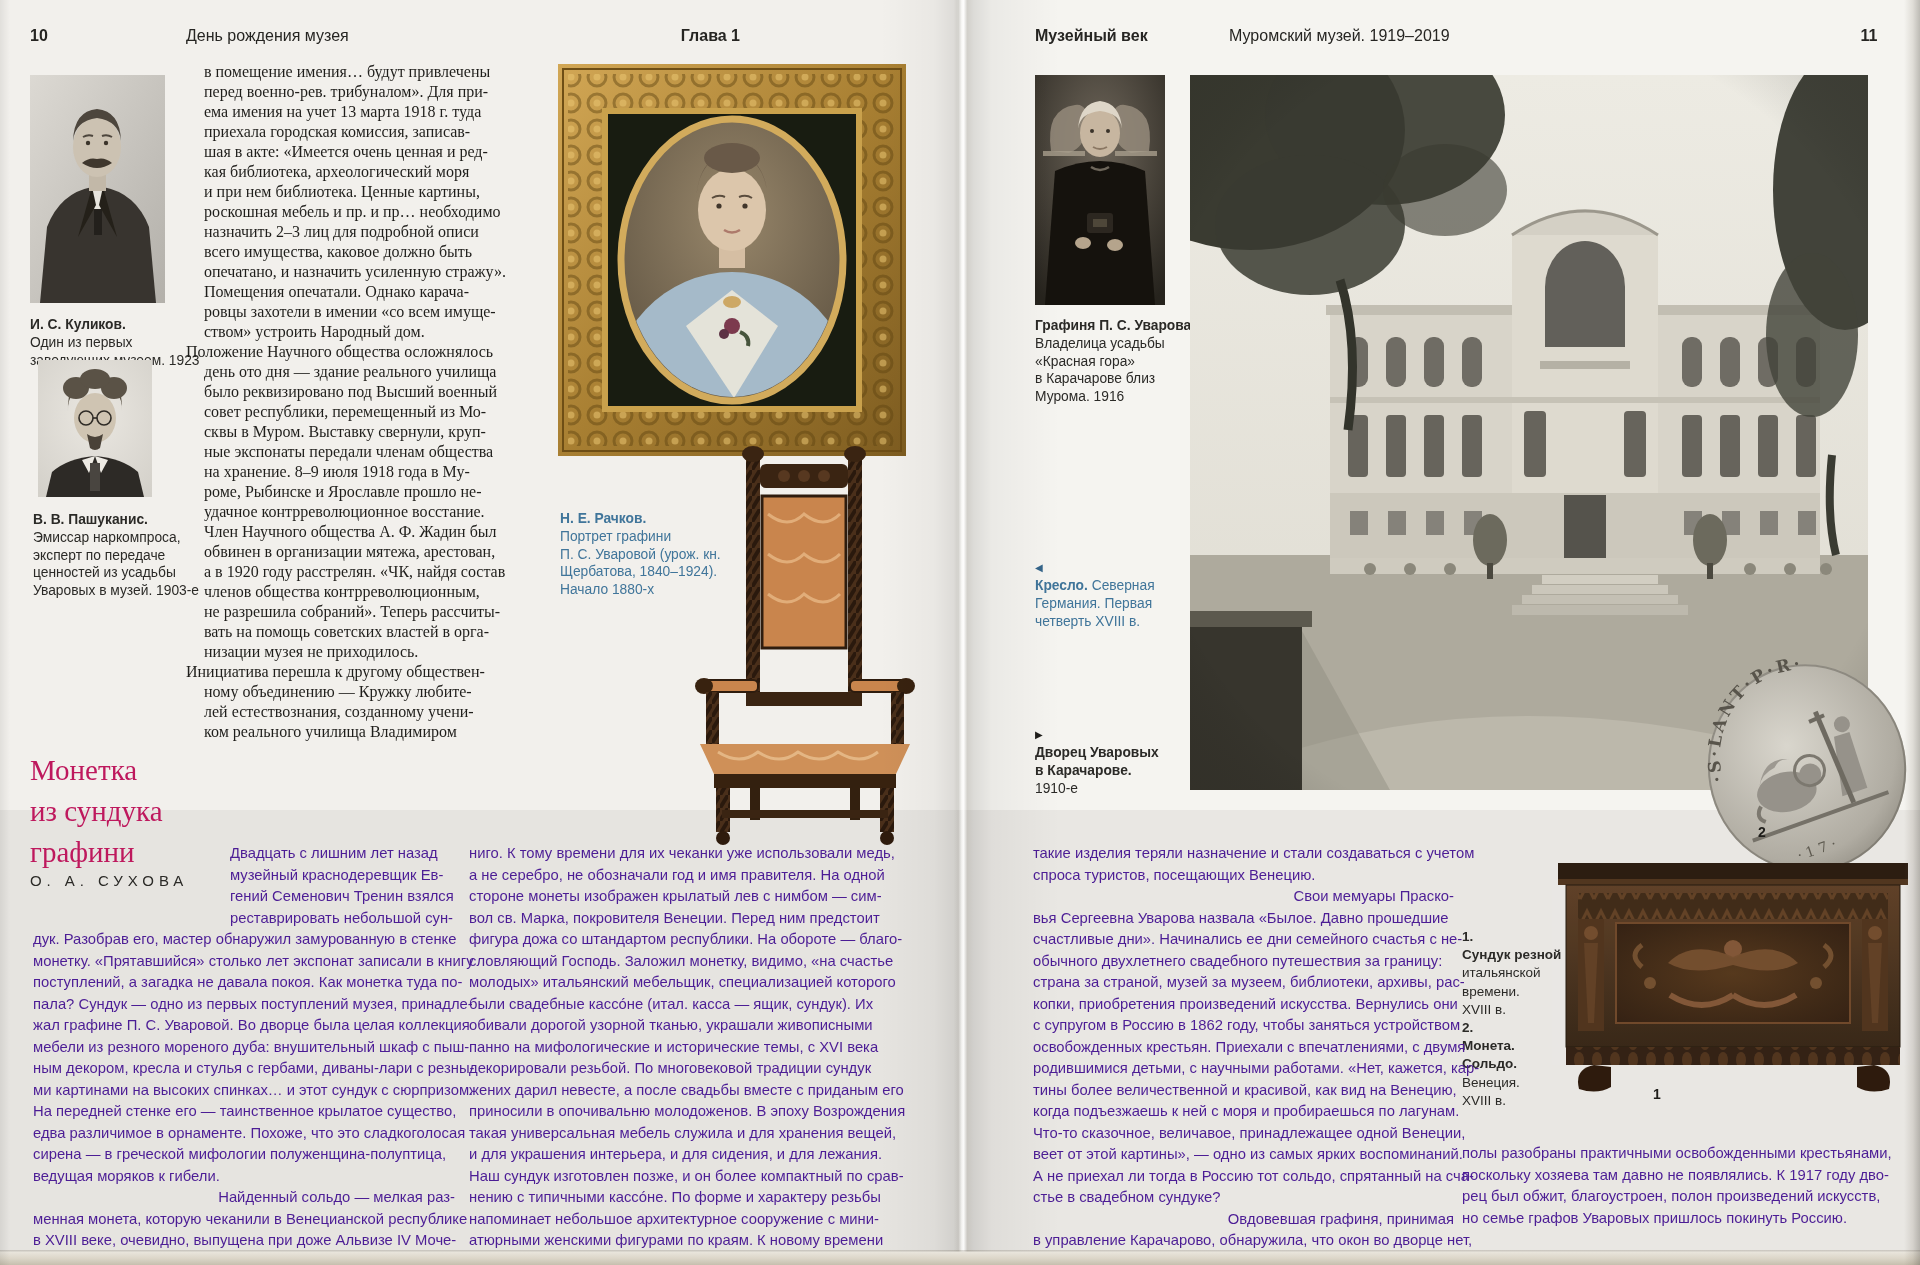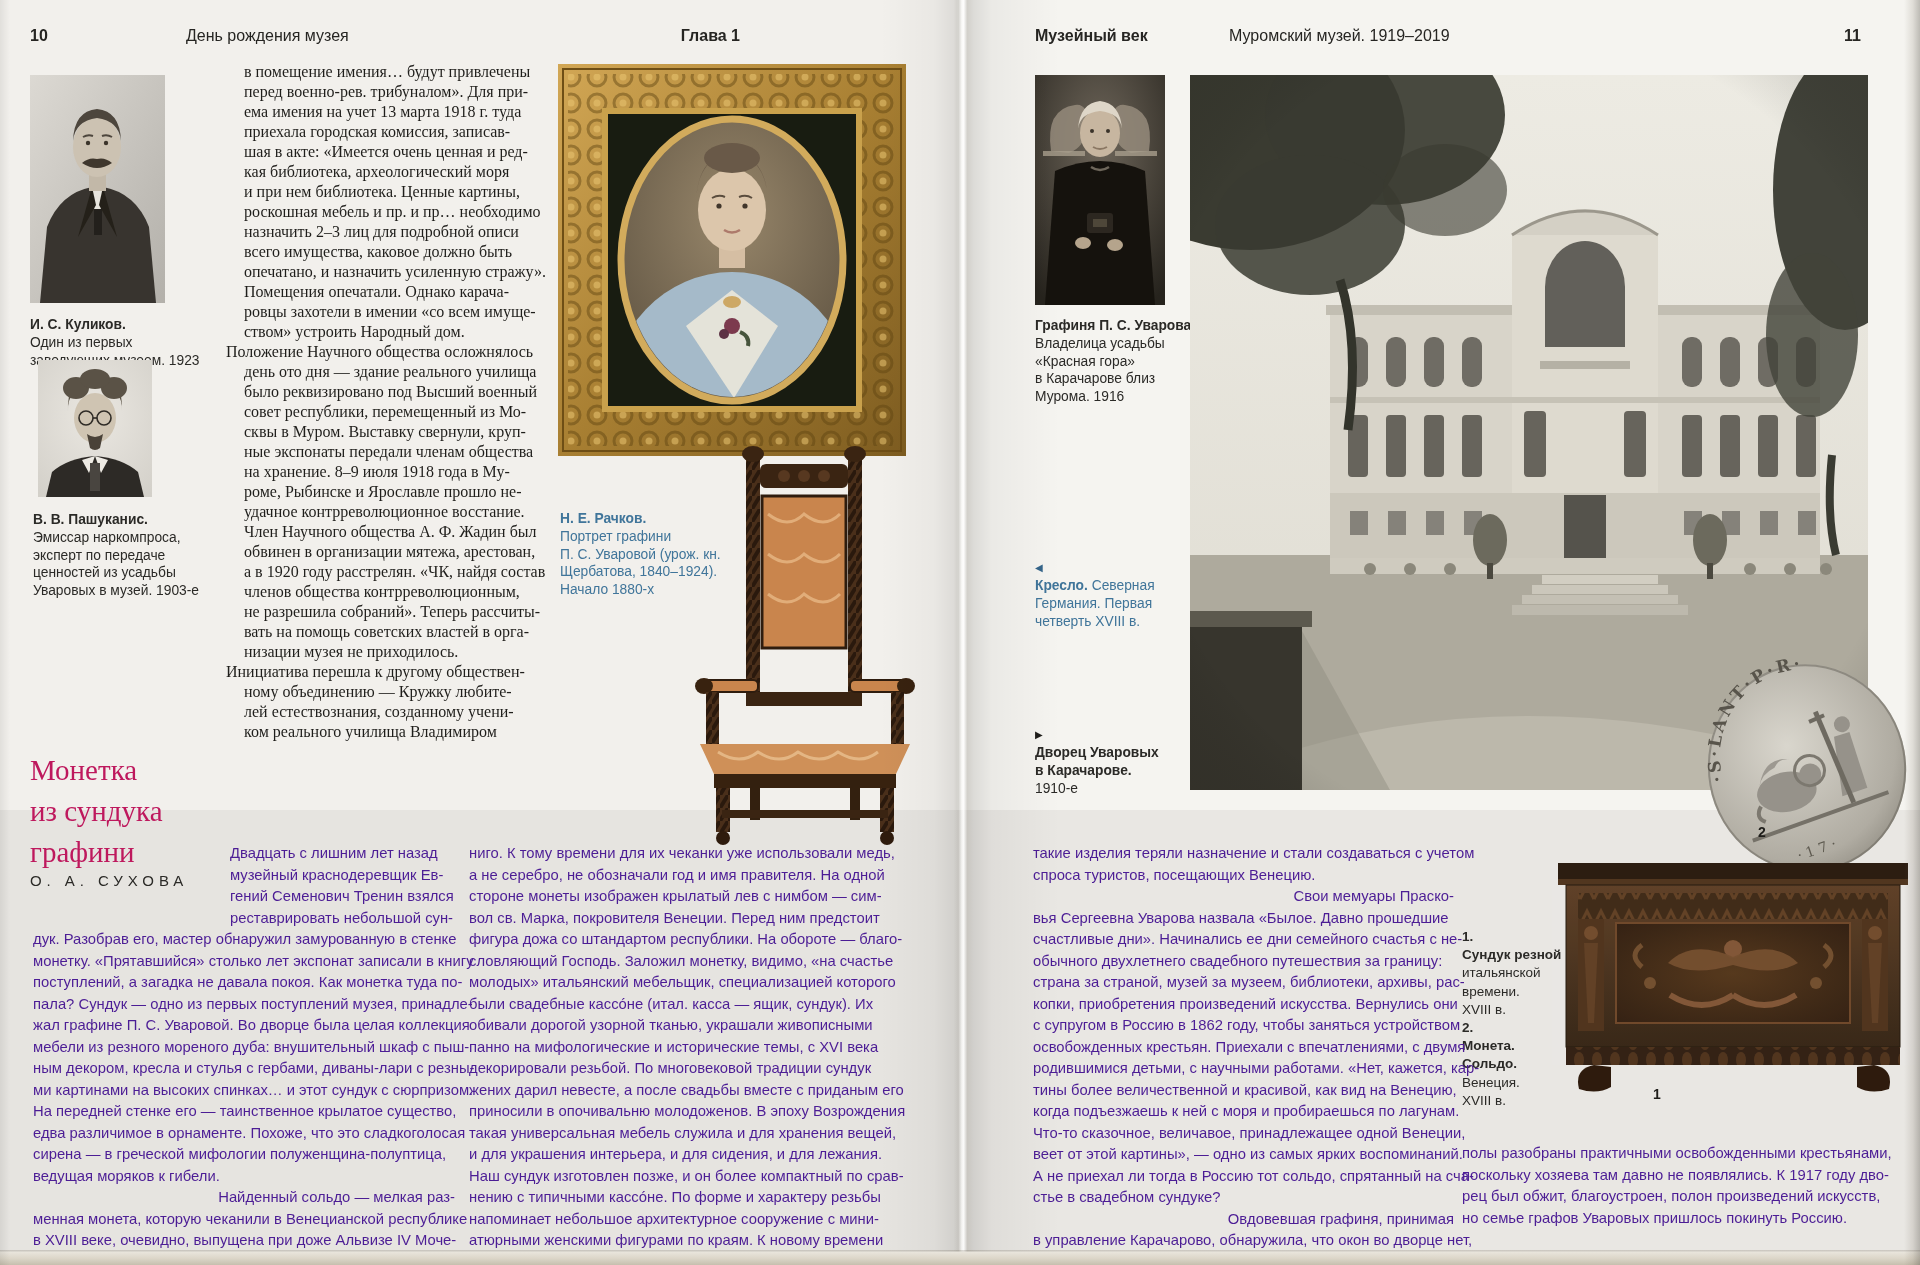--- a/index.html
+++ b/index.html
@@ -6,21 +6,21 @@
   .spread{position:relative;width:1920px;height:1265px;overflow:hidden;
     font-family:"Liberation Sans",sans-serif;color:#2a2927;background:#f2f0ec;}
   .abs{position:absolute;}
   .pg-right-bg{left:957px;top:0;width:963px;height:1265px;background:#f5f4f0;}
   .band{left:0;top:810px;width:1920px;height:455px;
     background:linear-gradient(90deg,#e6e4e0 0%,#e6e4e0 49.7%,#e9e7e3 50.3%,#e9e7e3 100%);}
   
   .runhead{font-size:16px;line-height:18px;color:#262522;}
   .b{font-weight:700;}
   .tl{white-space:pre;}
-  .serif{font-family:"Liberation Serif",serif;font-size:16px;line-height:20px;color:#1f1e1b;margin-left:40px;}
+  .serif{font-family:"Liberation Serif",serif;font-size:16px;line-height:20px;color:#1f1e1b;}
   .serif .tl{padding-left:18px;}
   .serif .para > .tl:first-child{padding-left:0;}
   .serif .para.cont > .tl:first-child{padding-left:18px;}
   .cap{font-size:13.8px;line-height:17.8px;color:#2b2a27;}
   .cap-name{font-weight:700;}
   .cap-blue, .cap-blue .cap-name{color:#40759a;margin-top:21px;}
   .cap-arrow{font-size:10px;line-height:18px;color:#35658a;}
   .cap-arrow.dark{color:#1e1d1a;}
   .sans-body{font-size:14.8px;line-height:21.5px;color:#4c1d95;}
   .para.pr > .tl:first-child{text-align:right;}
@@ -41,21 +41,21 @@
   [data-name="portrait-caption"]{left:560px;top:468px;}
   [data-name="chair-photo"]{left:688px;top:444px;}
   [data-name="article-title"]{left:30px;top:750px;}
   [data-name="article-author"]{left:30px;top:872px;}
   [data-name="article-col1-intro"]{left:230px;top:843px;}
   [data-name="article-col1"]{left:33px;top:929px;width:422px;}
   [data-name="article-col2"]{left:469px;top:843px;width:421px;}
   
   [data-name="running-title-right"]{left:1035px;top:27px;font-weight:700;}
   [data-name="book-title"]{left:1229px;top:27px;}
-  [data-name="page-number-right"]{left:1844px;top:27px;width:50px;text-align:left;font-weight:700;}
+  [data-name="page-number-right"]{left:1844px;top:27px;width:50px;text-align:center;font-weight:700;}
   [data-name="uvarova-photo"]{left:1035px;top:75px;}
   [data-name="uvarova-caption"]{left:1035px;top:317px;}
   [data-name="palace-photo"]{left:1190px;top:75px;}
   [data-name="armchair-caption"]{left:1035px;top:538px;}
   [data-name="palace-caption"]{left:1035px;top:726px;}
   [data-name="coin-photo"]{left:1696px;top:656px;}
   [data-name="coin-marker"]{left:1758px;top:824px;}
   [data-name="chest-photo"]{left:1552px;top:853px;}
   [data-name="object-list"]{left:1462px;top:928px;}
   [data-name="chest-marker"]{left:1653px;top:1086px;}

